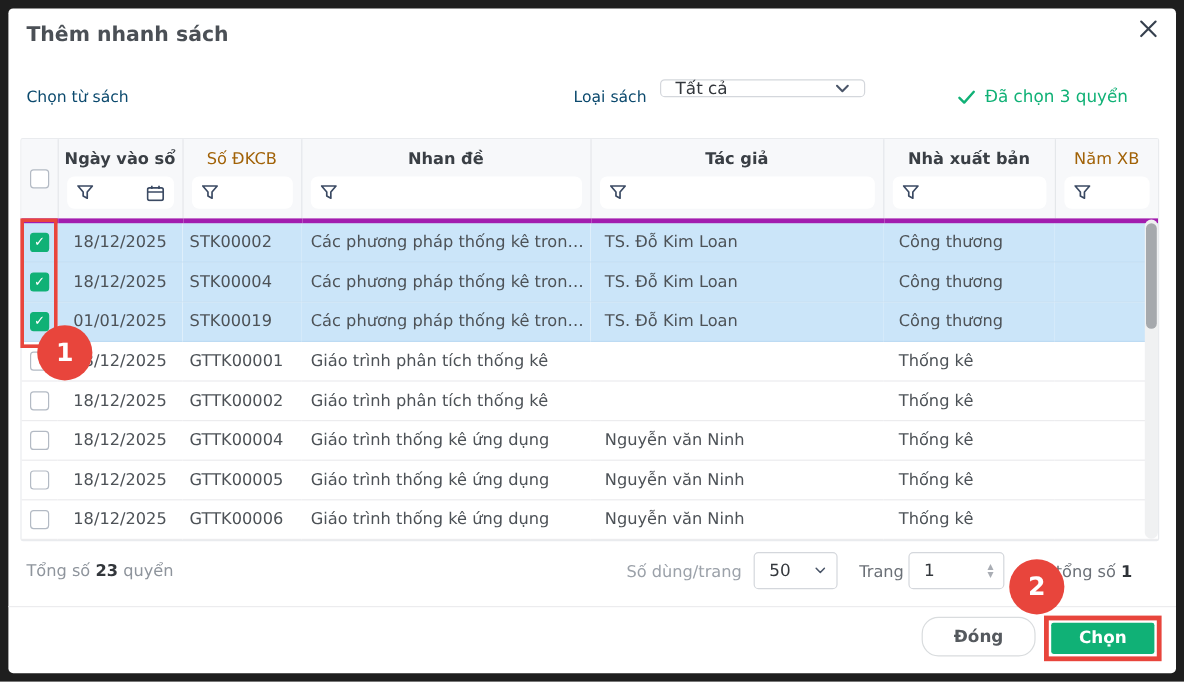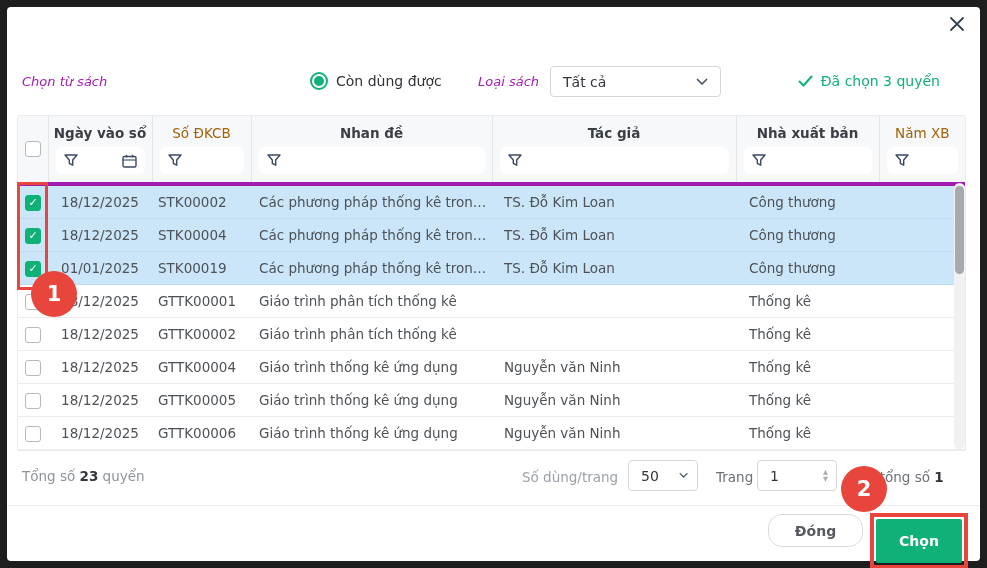--- a/index.html
+++ b/index.html
@@ -16,34 +16,34 @@
   
   .title{
     position:absolute;left:15px;top:12px;font-size:17px;font-weight:600;color:#4b5056;
   }
   .close-btn{
     position:absolute;right:10px;top:4px;width:26px;height:26px;cursor:pointer;
     display:flex;align-items:center;justify-content:center;
   }
   
   .controls{position:absolute;left:15px;right:15px;top:58px;height:34px;}
-  .lbl-gray{position:absolute;top:9px;font-size:13px;color:#a21caf;font-style:italic;}
+  .lbl-gray{position:absolute;top:9px;font-size:13px;color:#0c4a6e;}
   .radio-item{position:absolute;top:7px;display:flex;align-items:center;gap:8px;cursor:pointer;}
   .radio-circle{width:18px;height:18px;border-radius:50%;border:2px solid #aeb6c2;background:#fff;box-sizing:border-box;position:relative;}
   .radio-item.selected .radio-circle{border-color:#10b176;}
   .radio-item.selected .radio-circle::after{
     content:"";position:absolute;left:2px;top:2px;width:10px;height:10px;border-radius:50%;background:#10b176;
   }
   .radio-label{font-size:14px;color:#2f3338;}
   .select-box{
     position:absolute;box-sizing:border-box;background:#fff;border:1px solid #d4d7dc;border-radius:4px;
     display:flex;align-items:center;justify-content:space-between;cursor:pointer;
   }
   .select-box .val{font-size:14px;color:#33373c;}
-  .sel-type{left:528px;top:1px;width:171px;height:31px;padding:0 12px;}
+  .sel-type{left:528px;top:1px;width:171px;height:15px;padding:0 12px;}
   .selected-info{
     position:absolute;right:25px;top:8px;display:flex;align-items:center;gap:8px;
     font-size:14px;color:#10b176;
   }
   
   .table-wrap{
     position:absolute;left:10px;top:108px;width:949px;
     border:1px solid #e9ebee;border-radius:2px;box-sizing:border-box;background:#fff;
   }
   table{border-collapse:collapse;table-layout:fixed;width:947px;}
@@ -101,21 +101,21 @@
   .pages-text b{color:#2f3338;}
   .divider{position:absolute;left:0;right:0;top:498px;height:1px;background:#ececee;}
   
   .btn-close{
     position:absolute;left:761px;top:507px;width:95px;height:33px;box-sizing:border-box;
     background:#fff;border:1px solid #d9dcde;border-radius:14px;cursor:pointer;
     font-size:14px;font-weight:600;color:#55595e;display:flex;align-items:center;justify-content:center;
     font-family:inherit;
   }
   .btn-select-wrap{
-    position:absolute;left:863px;top:506px;width:98px;height:56px;box-sizing:border-box;
+    position:absolute;left:863px;top:506px;width:98px;height:38px;box-sizing:border-box;
     border:4px solid #e8453c;
   }
   .btn-select{
     position:absolute;left:2px;top:2px;right:2px;bottom:2px;background:#10b176;border:none;border-radius:2px;
     color:#fff;font-size:14px;font-weight:bold;cursor:pointer;font-family:inherit;
   }
   
   .anno-rect{
     position:absolute;left:10px;top:175px;width:31px;height:108px;box-sizing:border-box;
     border:3px solid #e8453c;z-index:5;pointer-events:none;
@@ -126,33 +126,30 @@
     pointer-events:none;
   }
   .anno-1{left:24px;top:264px;}
   .anno-2{left:834px;top:459px;}
 </style>
 </head>
 <body>
 
 <div class="dialog">
 
+  <div class="title">Thêm nhanh sách</div>
   <div class="close-btn">
     <svg width="18" height="18" viewBox="0 0 18 18">
         <path d="M3 3 L15 15 M15 3 L3 15" stroke="#36404e" stroke-width="1.8" stroke-linecap="round"></path>
       </svg>
   </div>
 
   <div class="controls">
     <span class="lbl-gray" style="left:0;">Chọn từ sách</span>
 
-    <div class="radio-item selected" style="left:288px;">
-      <span class="radio-circle"></span>
-      <span class="radio-label">Còn dùng được</span>
-    </div>
 
     <span class="lbl-gray" style="left:456px;">Loại sách</span>
     <div class="select-box sel-type">
       <span class="val">Tất cả</span>
       <svg width="12" height="8" viewBox="0 0 12 8">
           <polyline points="1.5,1.5 6,6 10.5,1.5" fill="none" stroke="#4a5568" stroke-width="1.7" stroke-linecap="round" stroke-linejoin="round"></polyline>
         </svg>
     </div>
 
     <div class="selected-info">

